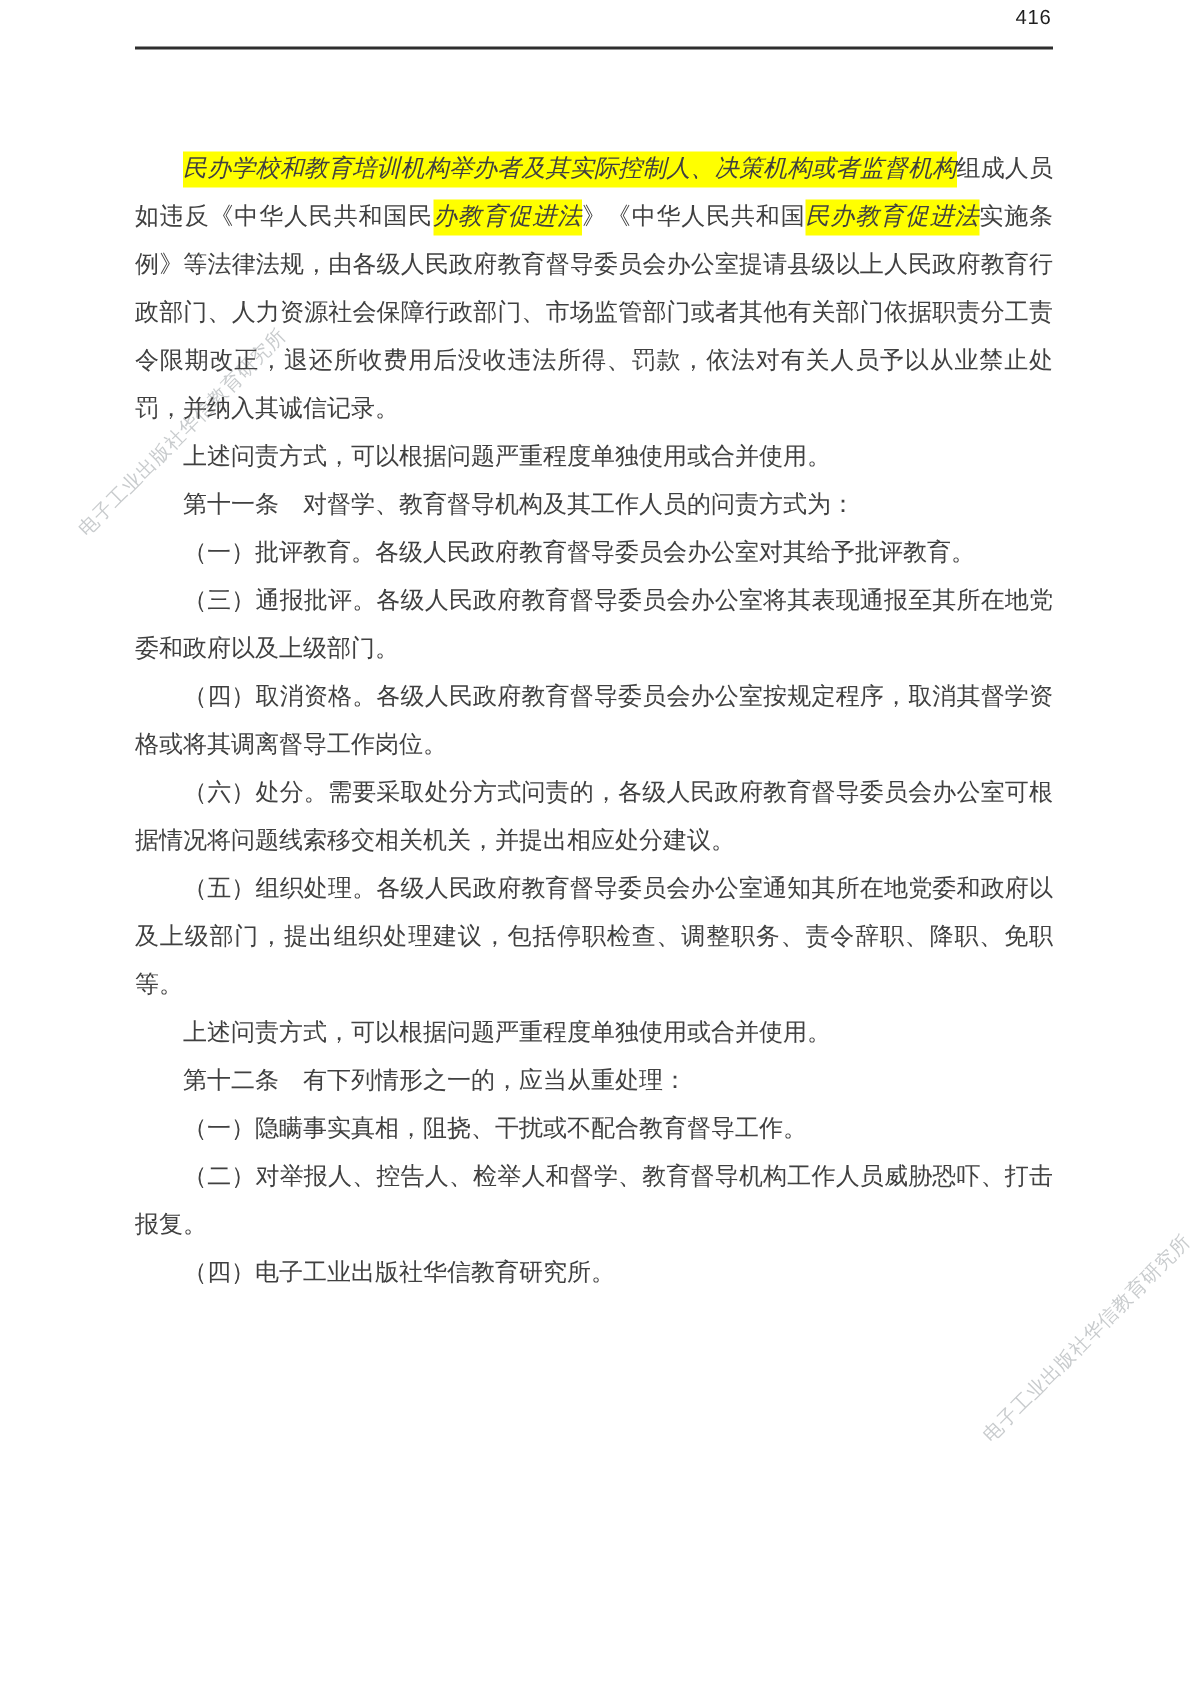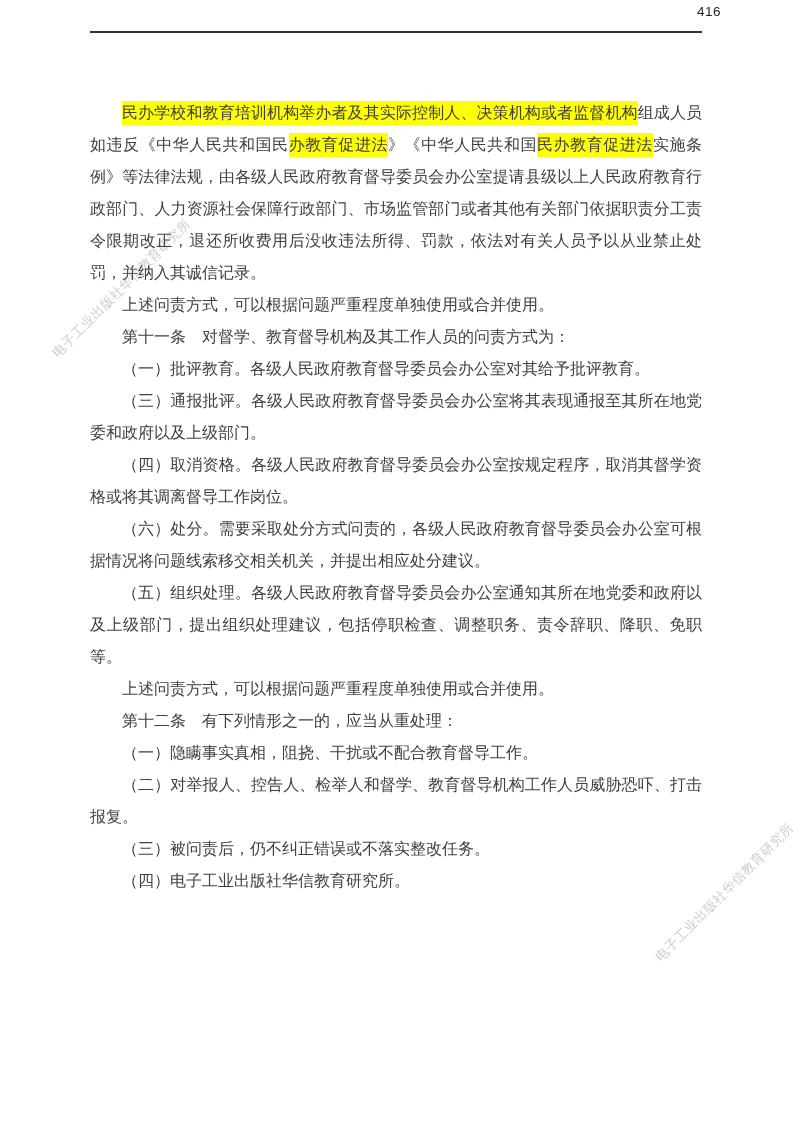--- a/index.html
+++ b/index.html
@@ -3,37 +3,38 @@
 <meta charset="utf-8">
 <style>
   html,body{margin:0;padding:0;}
   body{
     width:793px;height:1122px;background:#ffffff;
     font-family:"Liberation Sans",sans-serif;
     position:relative;overflow:hidden;
   }
   .page{position:absolute;inset:0;overflow:hidden;}
   .page-number{
-    position:absolute;top:4px;right:72px;
+    position:absolute;top:4px;right:92px;
     font-size:13.5px;color:#1f1f1f;letter-spacing:0.5px;
   }
   .header-rule{
     position:absolute;top:31px;left:90px;width:612px;height:2px;
     background:#2e2e2e;
   }
   .content{
     position:absolute;left:90px;top:97px;width:612px;
     font-size:16px;line-height:32px;color:#404040;
     text-align:justify;
   }
   .content p{margin:0;text-indent:2em;}
   mark{
     background:var(--hl,#ffff00);
     color:inherit;
     padding:3px 0 4px;
+    font-style:italic;
   }
   .watermark{
     position:absolute;
     font-size:13px;letter-spacing:0.5px;white-space:nowrap;
     color:rgba(125,130,136,0.42);
     transform:rotate(-45deg);
     pointer-events:none;
   }
   .wm1{left:27px;top:279px;width:190px;}
   .wm2{left:630px;top:883px;width:190px;}
@@ -52,16 +53,15 @@
       <p><span>第十一条　对督学、教育督导机构及其工作人员的问责方式为：</span></p>
       <p><span>（一）批评教育。各级人民政府教育督导委员会办公室对其给予批评教育。</span></p>
       <p><span>（三）通报批评。各级人民政府教育督导委员会办公室将其表现通报至其所在地党委和政府以及上级部门。</span></p>
       <p><span>（四）取消资格。各级人民政府教育督导委员会办公室按规定程序，取消其督学资格或将其调离督导工作岗位。</span></p>
       <p><span>（六）处分。需要采取处分方式问责的，各级人民政府教育督导委员会办公室可根据情况将问题线索移交相关机关，并提出相应处分建议。</span></p>
       <p><span>（五）组织处理。各级人民政府教育督导委员会办公室通知其所在地党委和政府以及上级部门，提出组织处理建议，包括停职检查、调整职务、责令辞职、降职、免职等。</span></p>
       <p><span>上述问责方式，可以根据问题严重程度单独使用或合并使用。</span></p>
       <p><span>第十二条　有下列情形之一的，应当从重处理：</span></p>
       <p><span>（一）隐瞒事实真相，阻挠、干扰或不配合教育督导工作。</span></p>
       <p><span>（二）对举报人、控告人、检举人和督学、教育督导机构工作人员威胁恐吓、打击报复。</span></p>
-      <p><span>（三）被问责后，仍不纠正错误或不落实整改任务。</span></p>
       <p><span>（四）电子工业出版社华信教育研究所。</span></p>
     </div>
 </div>
 
 </body></html>

